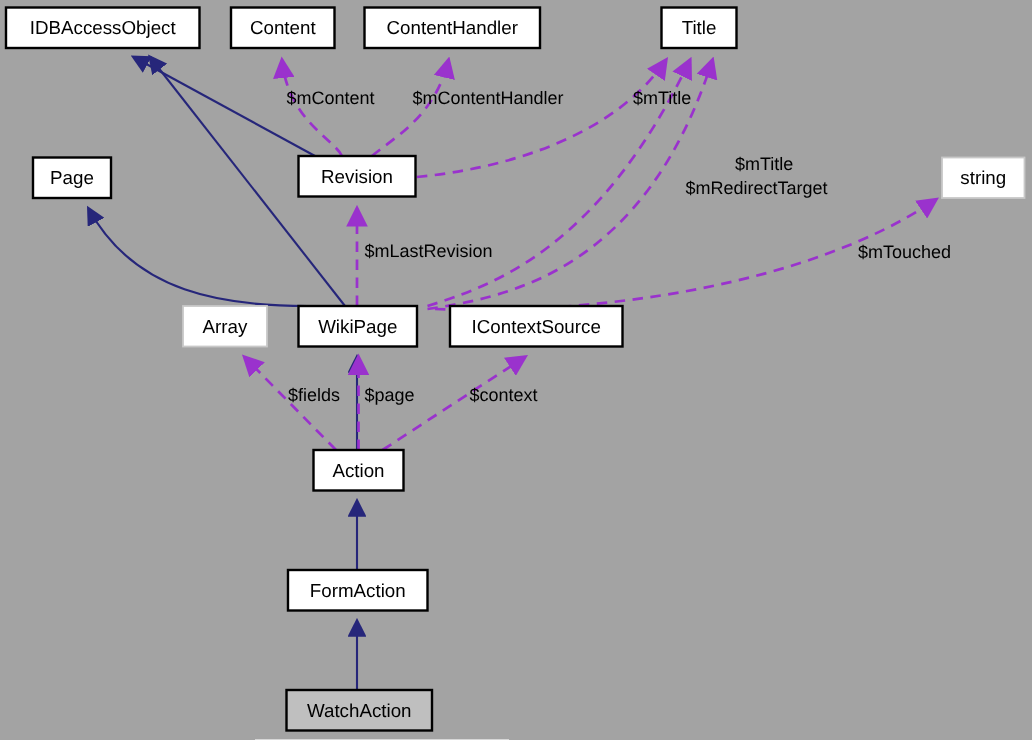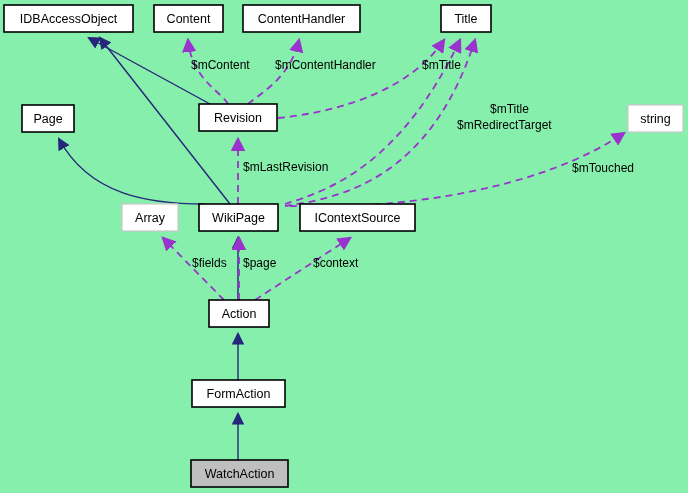--- a/index.html
+++ b/index.html
@@ -4,21 +4,21 @@
 <style>
   html, body {
     margin: 0;
     padding: 0;
     background: #ffffff;
   }
   #diagram-root {
     position: relative;
     width: 688px;
     height: 493px;
-    background: #86efac;
+    background: #a3a3a3;
     font-family: "Liberation Sans", sans-serif;
     overflow: hidden;
   }
   svg#uml-canvas {
     position: absolute;
     top: 0;
     left: 0;
     width: 688px;
     height: 493px;
   }

